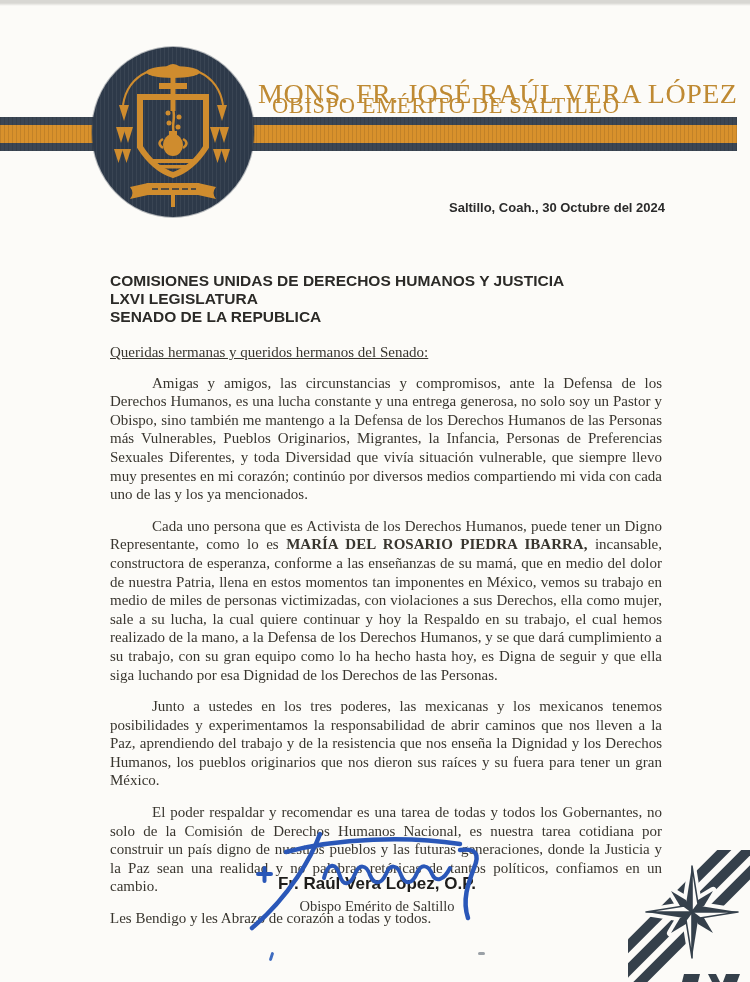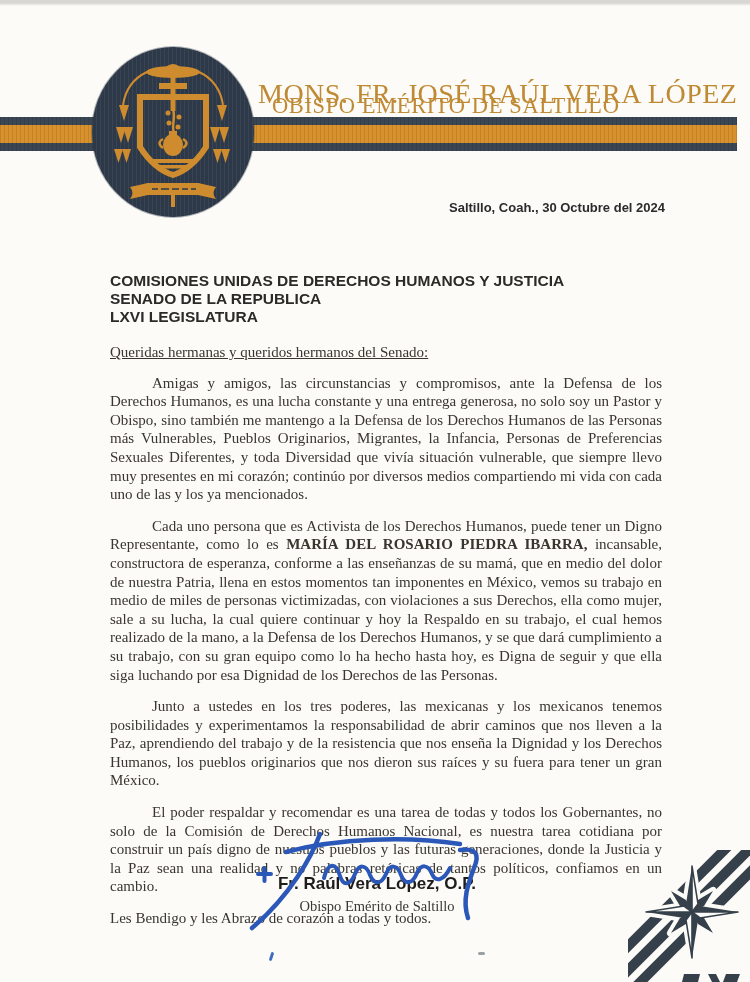--- a/index.html
+++ b/index.html
@@ -117,22 +117,22 @@
   </div>
 
   <div class="htitle">MONS. FR. JOSÉ RAÚL VERA LÓPEZ</div>
   <div class="hsub">OBISPO EMÉRITO DE SALTILLO</div>
 
   <div class="date">Saltillo, Coah., 30 Octubre del 2024</div>
 
   <div class="body-col">
     <div class="recipient">
       <div>COMISIONES UNIDAS DE DERECHOS HUMANOS Y JUSTICIA</div>
+      <div>LXVI LEGISLATURA</div>
       <div>SENADO DE LA REPUBLICA</div>
-      <div>LXVI LEGISLATURA</div>
     </div>
 
     <div class="salutation">Queridas hermanas y queridos hermanos del Senado:</div>
 
     <p class="para">Amigas y amigos, las circunstancias y compromisos, ante la Defensa de los Derechos Humanos, es una lucha constante y una entrega generosa, no solo soy un Pastor y Obispo, sino también me mantengo a la Defensa de los Derechos Humanos de las Personas más Vulnerables, Pueblos Originarios, Migrantes, la Infancia, Personas de Preferencias Sexuales Diferentes, y toda Diversidad que vivía situación vulnerable, que siempre llevo muy presentes en mi corazón; continúo por diversos medios compartiendo mi vida con cada uno de las y los ya mencionados.</p>
 
     <p class="para"><span>Cada uno persona que es Activista de los Derechos Humanos, puede tener un Digno Representante, como lo es </span><b>MARÍA DEL ROSARIO PIEDRA IBARRA,</b><span> incansable, constructora de esperanza, conforme a las enseñanzas de su mamá, que en medio del dolor de nuestra Patria, llena en estos momentos tan imponentes en México, vemos su trabajo en medio de miles de personas victimizadas, con violaciones a sus Derechos, ella como mujer, sale a su lucha, la cual quiere continuar y hoy la Respaldo en su trabajo, el cual hemos realizado de la mano, a la Defensa de los Derechos Humanos, y se que dará cumplimiento a su trabajo, con su gran equipo como lo ha hecho hasta hoy, es Digna de seguir y que ella siga luchando por esa Dignidad de los Derechos de las Personas.</span></p>
 
     <p class="para">Junto a ustedes en los tres poderes, las mexicanas y los mexicanos tenemos posibilidades y experimentamos la responsabilidad de abrir caminos que nos lleven a la Paz, aprendiendo del trabajo y de la resistencia que nos enseña la Dignidad y los Derechos Humanos, los pueblos originarios que nos dieron sus raíces y su fuera para tener un gran México.</p>
 

